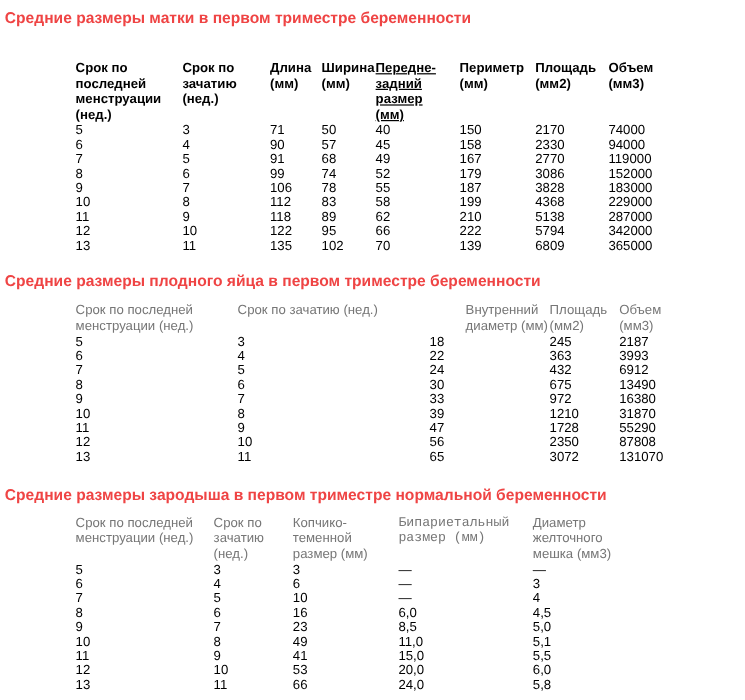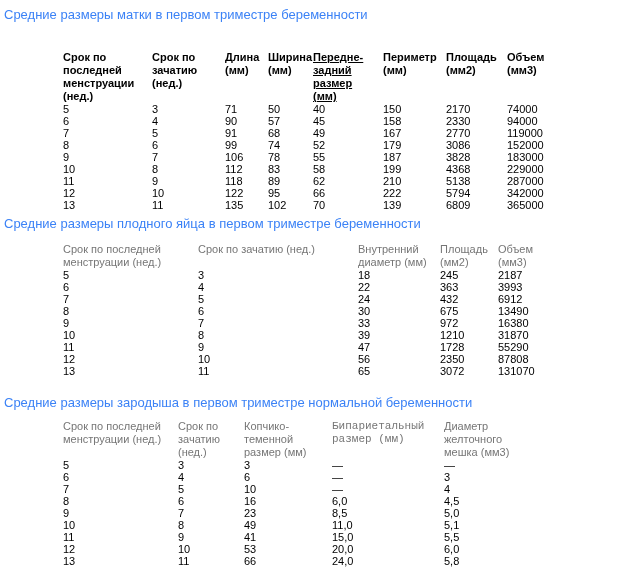--- a/index.html
+++ b/index.html
@@ -13,27 +13,27 @@
     overflow: hidden;
     color: #000000;
     font-family: "Liberation Sans", sans-serif;
     font-size: 11px;
   }
   .page {
     padding: 6px 0 0 4px;
   }
   .doc-title {
     font-size: 13px;
-    font-weight: normal;
+    font-weight: bold;
     line-height: 15px;
     margin: 0;
-    color: #3b82f6;
+    color: #ef4444;
   }
   #title-1 { margin-top: 1px; }
-  #title-2 { margin-top: 5px; }
+  #title-2 { margin-top: 15px; }
   #title-3 { margin-top: 18px; }
 
   table {
     border-collapse: collapse;
     table-layout: fixed;
     margin-left: 59px;
     border: none;
   }
   #table-1 { margin-top: 29px; }
   #table-2 { margin-top: 12px; }
@@ -83,21 +83,21 @@
   #table-1 th:nth-child(8) .hw { width: 46px; }
 
   
   #table-2 th:nth-child(1) { width: 135px; }
   #table-2 th:nth-child(2) { width: 160px; }
   #table-2 th:nth-child(3) { width: 82px; }
   #table-2 th:nth-child(4) { width: 57px; }
   #table-2 th:nth-child(5) { width: 105px; }
   #table-2 th:nth-child(1) .hw { width: 118px; }
   #table-2 th:nth-child(2) .hw { width: 158px; }
-  #table-2 th:nth-child(3) .hw { width: 70px; }
+  #table-2 th:nth-child(3) .hw { width: 70px; margin-left: 30px; }
   #table-2 th:nth-child(4) .hw { width: 58px; }
   #table-2 th:nth-child(5) .hw { width: 46px; }
 
   
   #table-3 th:nth-child(1) { width: 115px; }
   #table-3 th:nth-child(2) { width: 66px; }
   #table-3 th:nth-child(3) { width: 88px; }
   #table-3 th:nth-child(4) { width: 112px; font-family: Liberation Mono, monospace; }
   #table-3 th:nth-child(5) { width: 130px; }
   #table-3 th:nth-child(1) .hw { width: 104px; }

